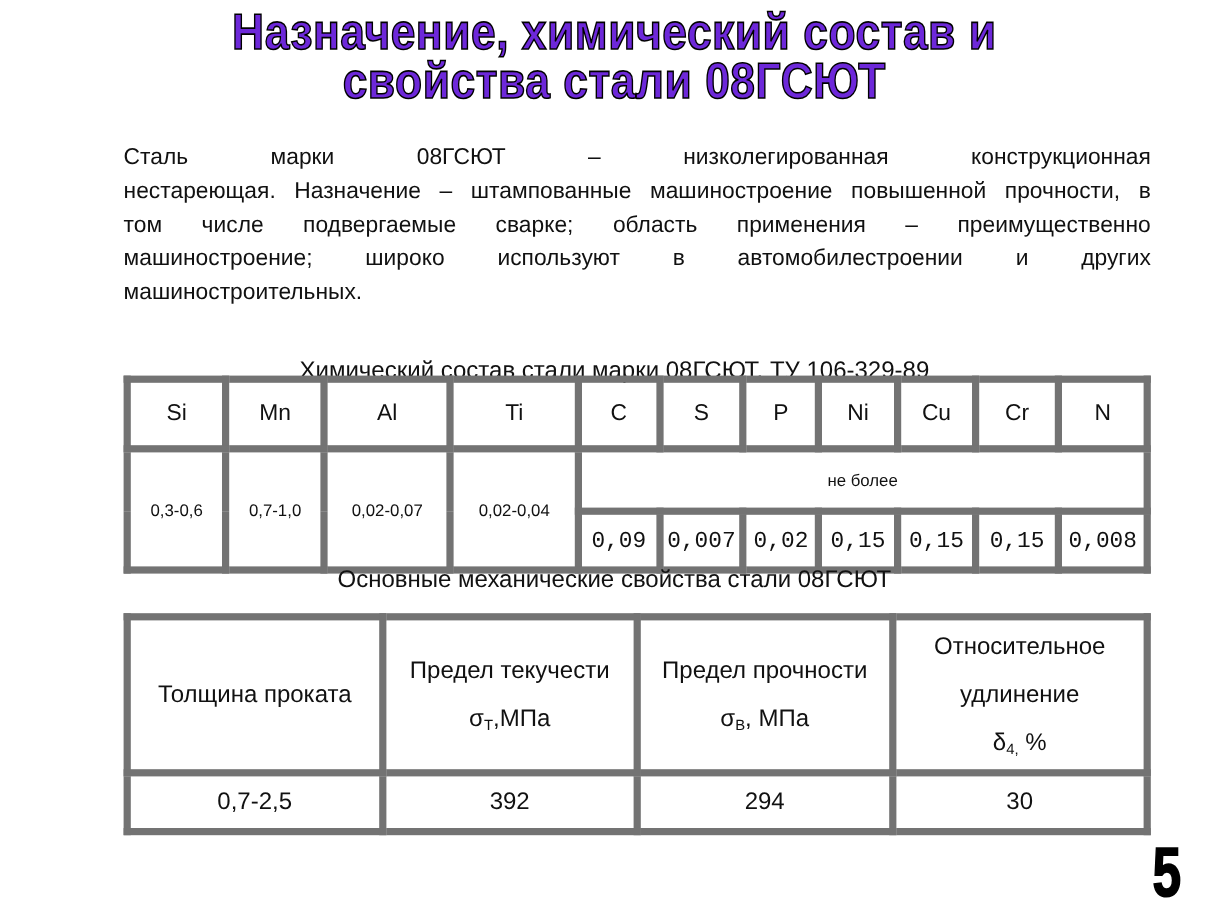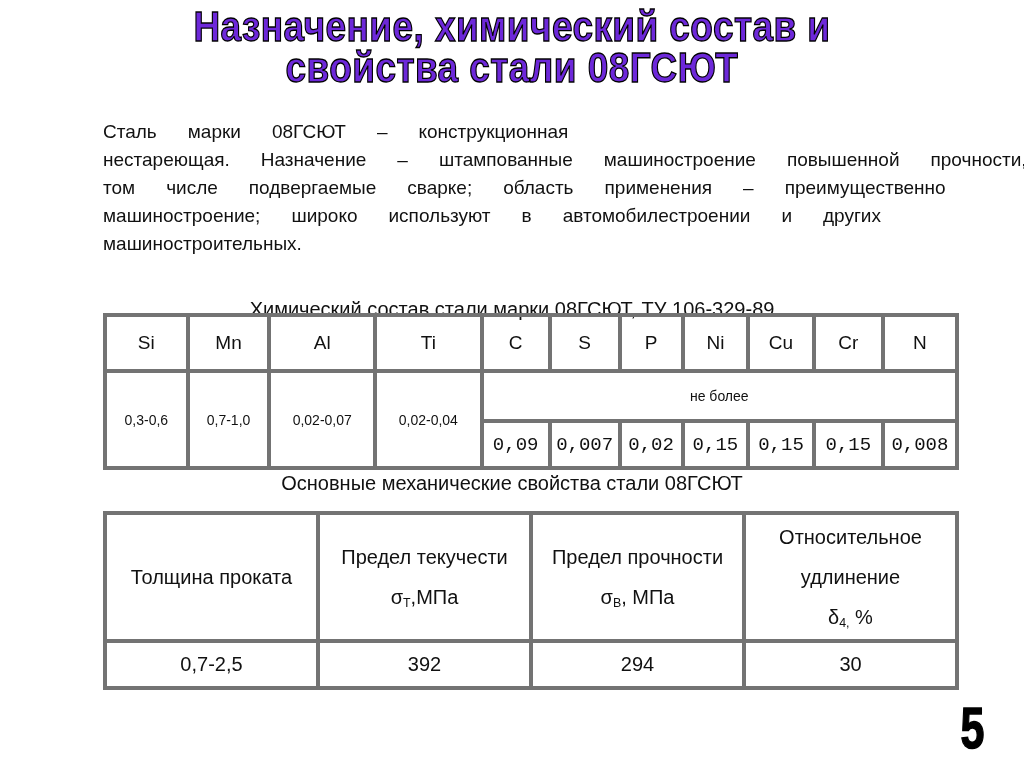--- a/index.html
+++ b/index.html
@@ -41,25 +41,24 @@
   .paragraph {
     position: absolute;
     left: 103px;
     top: 118px;
     width: 856px;
     font-size: 19px;
     color: #111;
   }
   .pline {
     display: flex;
-    justify-content: flex-start;
+    justify-content: space-between;
     height: 28px;
     line-height: 28px;
     white-space: nowrap;
-    gap: 31px;
   }
   .pline.last { display: block; text-align: left; }
 
   
   .caption {
     position: absolute;
     left: 0;
     right: 0;
     text-align: center;
     font-size: 20px;
@@ -71,21 +70,21 @@
   
   table.datatable {
     position: absolute;
     left: 103px;
     width: 856px;
     border-collapse: collapse;
     table-layout: fixed;
     color: #111;
   }
   table.datatable th, table.datatable td {
-    border: 4px solid #737373;
+    border: 6px solid #737373;
     text-align: center;
     vertical-align: middle;
     font-weight: normal;
     padding: 0 2px;
     overflow: hidden;
   }
   table.chem { top: 313px; }
   table.chem .hdr th  { height: 52px; font-size: 19px; }
   table.chem .rmid td { height: 46px; font-size: 14px; }
   table.chem .rnum td { height: 43px; font-size: 19px; font-family: Liberation Mono, monospace; }
@@ -126,20 +125,21 @@
       <span>свойства стали 08ГСЮТ</span>
     </span>
   </h1>
 
   <div class="paragraph" id="paragraph">
       <div class="pline">
         <span>Сталь</span>
         <span>марки</span>
         <span>08ГСЮТ</span>
         <span>–</span>
+        <span>низколегированная</span>
         <span>конструкционная</span>
       </div>
       <div class="pline">
         <span>нестареющая.</span>
         <span>Назначение</span>
         <span>–</span>
         <span>штампованные</span>
         <span>машиностроение</span>
         <span>повышенной</span>
         <span>прочности,</span>

